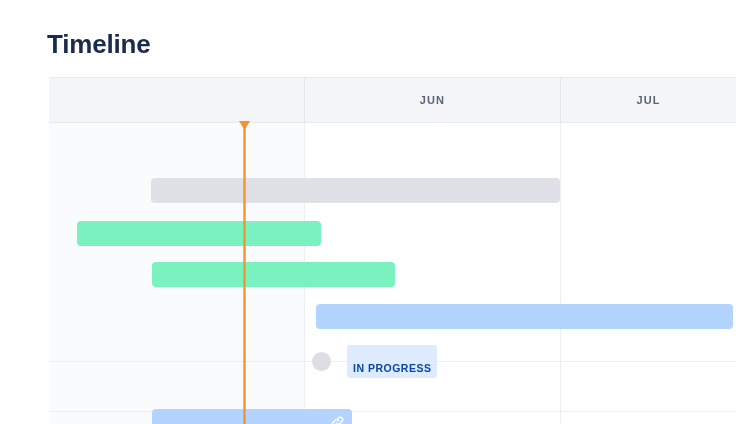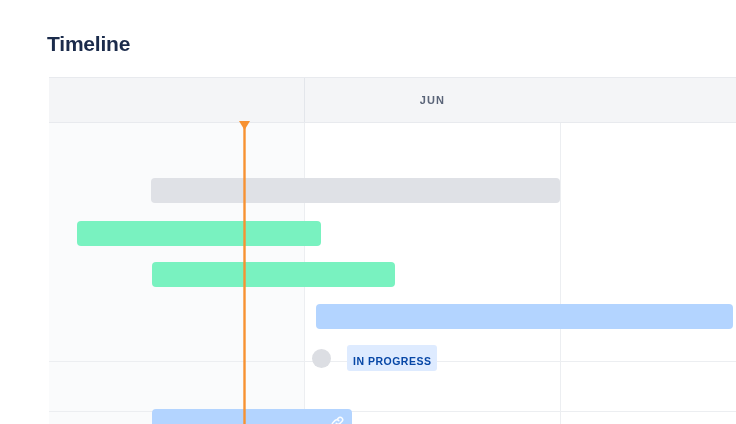--- a/index.html
+++ b/index.html
@@ -14,21 +14,21 @@
     overflow: hidden;
     font-family: "Liberation Sans", sans-serif;
     -webkit-font-smoothing: antialiased;
   }
 
   
   #page-title {
     position: absolute;
     left: 47px;
     top: 30px;
-    font-size: 21px;
+    font-size: 26px;
     font-weight: bold;
     color: #1b2b4b;
     letter-spacing: -0.2px;
     line-height: 28px;
   }
 
   
   #timeline-chart {
     position: absolute;
     left: 49px;
@@ -140,21 +140,21 @@
     height: 19px;
     border-radius: 50%;
     background: #dcdee3;
     flex: 0 0 auto;
   }
   .status-badge {
     margin-left: 16px;
     font-size: 10.5px;
     font-weight: bold;
     letter-spacing: 0.5px;
-    padding: 10px 6px 4px 6px;
+    padding: 17px 6px 4px 6px;
     border-radius: 3px;
     white-space: nowrap;
   }
   .status-badge.inprogress {
     background: #deebff;
     color: #0747a6;
   }
   .status-badge.done {
     background: #e3fcef;
     color: #006644;
@@ -173,20 +173,21 @@
 </style>
 </head>
 <body>
 
 <div id="page-title">Timeline</div>
 
 <div id="timeline-chart">
 
   <div id="month-header">
     <div class="month-cell has-divider" style="left:255px;width:256px;">JUN</div>
+    <div class="month-cell has-divider" style="left:511px;width:176px;">JUL</div>
   </div>
 
   <div id="grid-body">
     <div class="col-band shaded" style="left:0px;width:255px;"></div>
     <div class="col-band plain" style="left:255px;width:256px;"></div>
     <div class="col-band plain" style="left:511px;width:176px;"></div>
 
     <div class="col-divider" style="left:255px;"></div>
     <div class="col-divider" style="left:511px;"></div>
 

